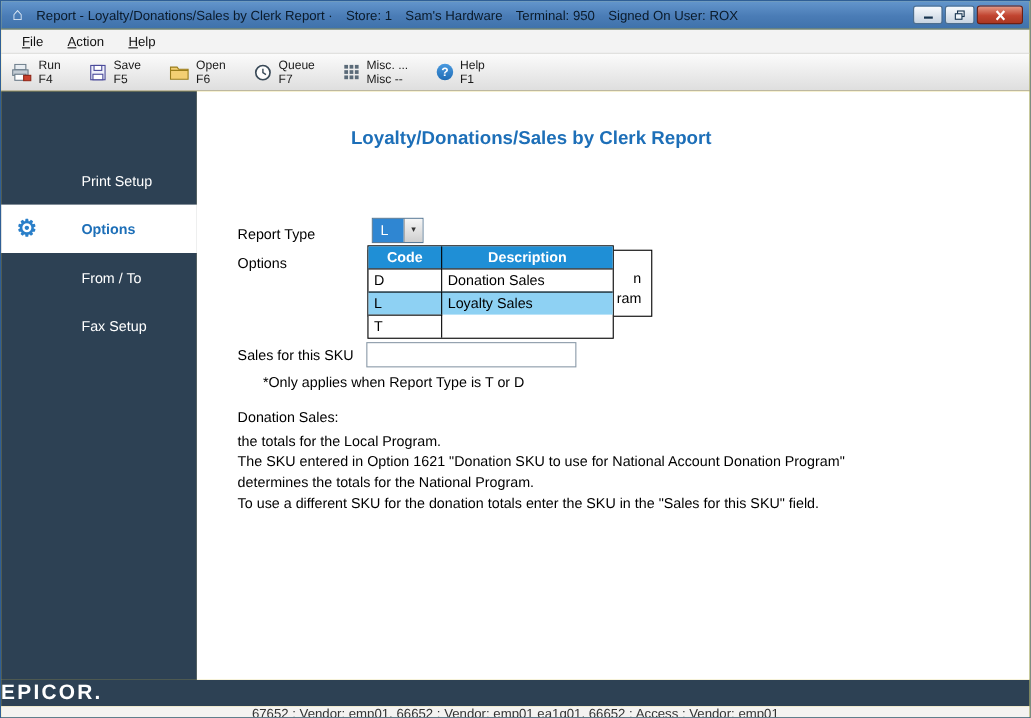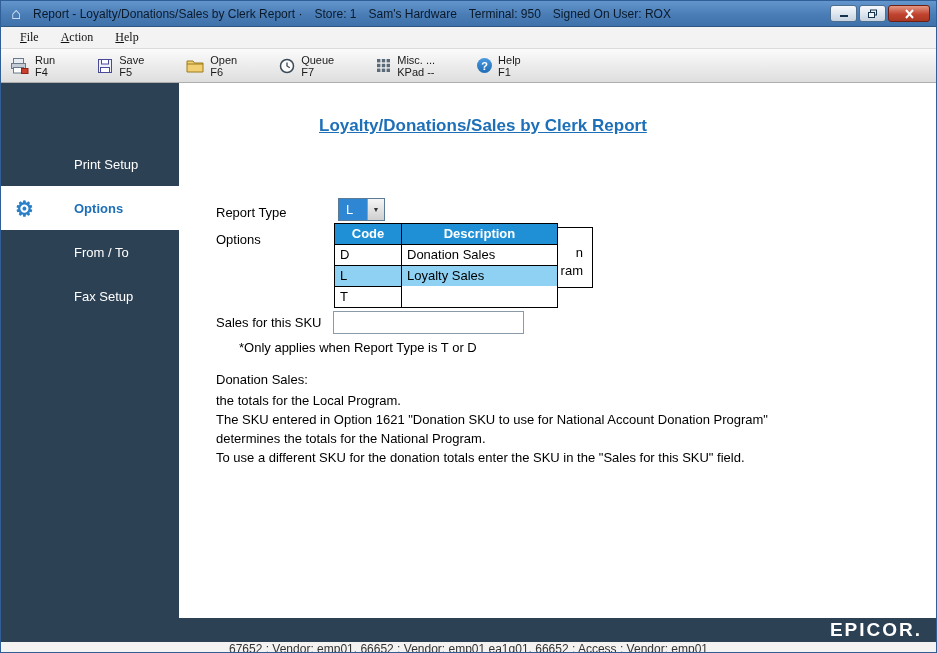--- a/index.html
+++ b/index.html
@@ -38,29 +38,29 @@
     border-color: #6e1f12;
   }
 
   
   .menubar {
     height: 22px; flex: 0 0 22px;
     background: #f3f3f3; border-bottom: 1px solid #dcdcdc;
     display: flex; align-items: center; padding-left: 10px; gap: 4px;
     font-size: 12px; color: #111;
   }
-  .menu-item { display: inline-block; padding: 2px 9px; cursor: pointer; font-family: Liberation Serif, serif; }
+  .menu-item { display: inline-block; padding: 2px 9px; cursor: pointer; }
   .menu-item::first-letter { text-decoration: underline; }
 
   
   .toolbar {
     height: 34px; flex: 0 0 34px;
     background: linear-gradient(180deg, #fbfbfb, #dedede);
     border-bottom: 1px solid #aeaeae;
-    display: flex; align-items: center; padding: 0 10px; gap: 42px;
+    display: flex; align-items: center; padding: 0 10px; gap: 26px;
   }
   .tb-item { display: flex; align-items: center; gap: 6px; cursor: pointer; }
   .tb-icon { display: inline-flex; align-items: center; }
   .tb-text { display: flex; flex-direction: column; font-size: 11px; line-height: 12px; color: #1a1a1a; }
   .help-badge {
     width: 15px; height: 15px; border-radius: 50%;
     background: linear-gradient(180deg, #4a9ae0, #1f6cb5);
     color: #fff; font-size: 11px; font-weight: bold;
     display: inline-flex; align-items: center; justify-content: center;
   }
@@ -72,21 +72,21 @@
     width: 178px; flex: 0 0 178px;
     background: #2d4154; color: #fff; font-size: 13px;
     padding-top: 59px;
   }
   .side-item { height: 44px; display: flex; align-items: center; padding-left: 73px; position: relative; cursor: pointer; }
   .side-item.selected { background: #fff; color: #1d6fb8; font-weight: bold; }
   .gear-icon { position: absolute; left: 14px; top: 50%; transform: translateY(-50%); font-size: 21px; color: #2a7fc9; line-height: 1; }
   .gear-icon::before { content: "⚙"; }
 
   .content { flex: 1; position: relative; background: #fff; overflow: hidden; font-size: 13px; color: #000; }
-  .page-title { position: absolute; left: 140px; top: 33px; font-size: 17px; font-weight: bold; color: #1d6fb8; text-decoration: underline; }
+  .page-title { position: absolute; left: 140px; top: 33px; font-size: 17px; font-weight: bold; color: #1d6fb8; }
 
   .lbl { position: absolute; font-size: 13px; color: #000; }
   .lbl-report-type { left: 37px; top: 122px; }
   .lbl-options { left: 37px; top: 149px; }
   .lbl-sku { left: 37px; top: 232px; }
 
   
   .combo { position: absolute; left: 159px; top: 115px; width: 47px; height: 23px; display: flex; border: 1px solid #5a7a96; background: #fff; z-index: 5; }
   .combo-value { width: 28px; background: #2f86d2; color: #fff; font-size: 13px; line-height: 21px; padding-left: 7px; }
   .combo-btn { width: 17px; border-left: 1px solid #9a9a9a; background: linear-gradient(180deg, #f5f5f5, #cfcfcf); display: flex; align-items: center; justify-content: center; cursor: pointer; }
@@ -119,21 +119,21 @@
   }
   .sku-note { position: absolute; left: 60px; top: 257px; font-size: 13px; }
 
   .desc-heading { position: absolute; left: 37px; top: 289px; font-size: 13px; }
   .desc-para { position: absolute; left: 37px; top: 308px; width: 690px; font-size: 13px; line-height: 19px; }
 
   
   .footerbar {
     height: 24px; flex: 0 0 24px;
     background: #2d4154;
-    display: flex; align-items: center; justify-content: flex-end;
+    display: flex; align-items: center; 
     padding-right: 14px;
   }
   .brand { color: #fff; font-weight: bold; font-size: 19px; letter-spacing: 2px; }
   .statusbar {
     flex: 1; background: #f4f3f1; overflow: hidden;
     text-align: center; font-size: 12px; line-height: 15px; color: #333; white-space: nowrap;
   }
 </style>
 </head>
 <body>
@@ -243,21 +243,21 @@
               <rect x="5.8" y="5.8" width="3.4" height="3.4"></rect>
               <rect x="10.6" y="5.8" width="3.4" height="3.4"></rect>
               <rect x="1" y="10.6" width="3.4" height="3.4"></rect>
               <rect x="5.8" y="10.6" width="3.4" height="3.4"></rect>
               <rect x="10.6" y="10.6" width="3.4" height="3.4"></rect>
             </g>
           </svg>
       </span>
       <span class="tb-text">
         <span>Misc. ...</span>
-        <span>KPad --</span>
+        <span>Misc --</span>
       </span>
     </div>
 
     <div class="tb-item">
       <span class="tb-icon help-badge"></span>
       <span class="tb-text">
         <span>Help</span>
         <span>F1</span>
       </span>
     </div>

